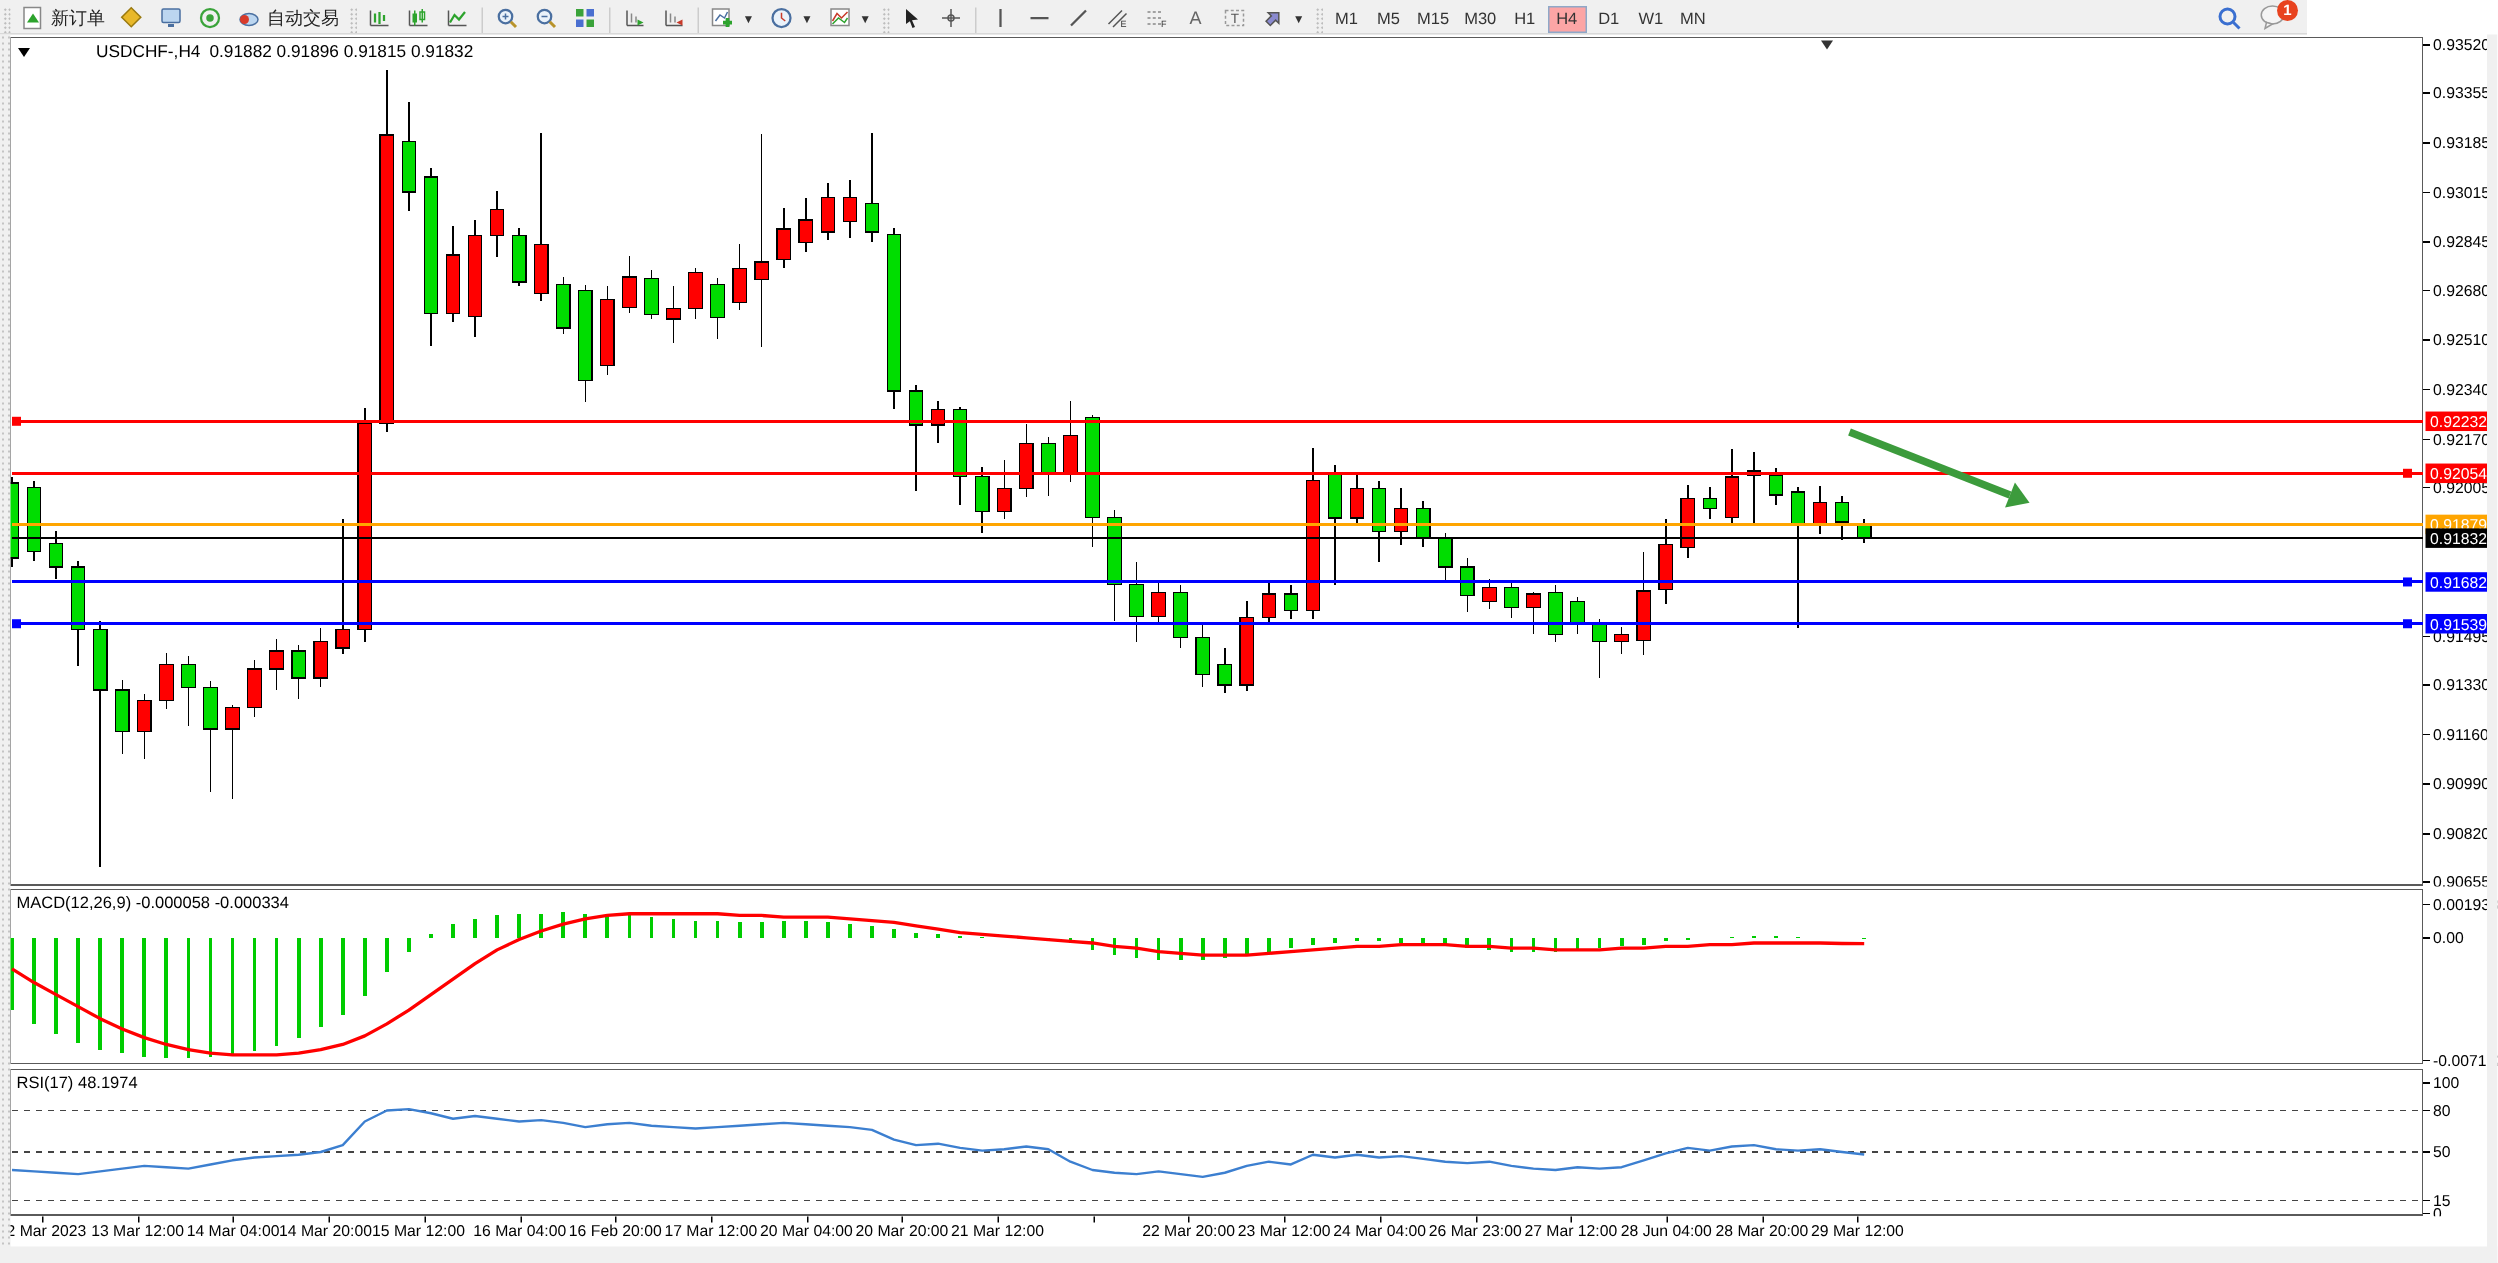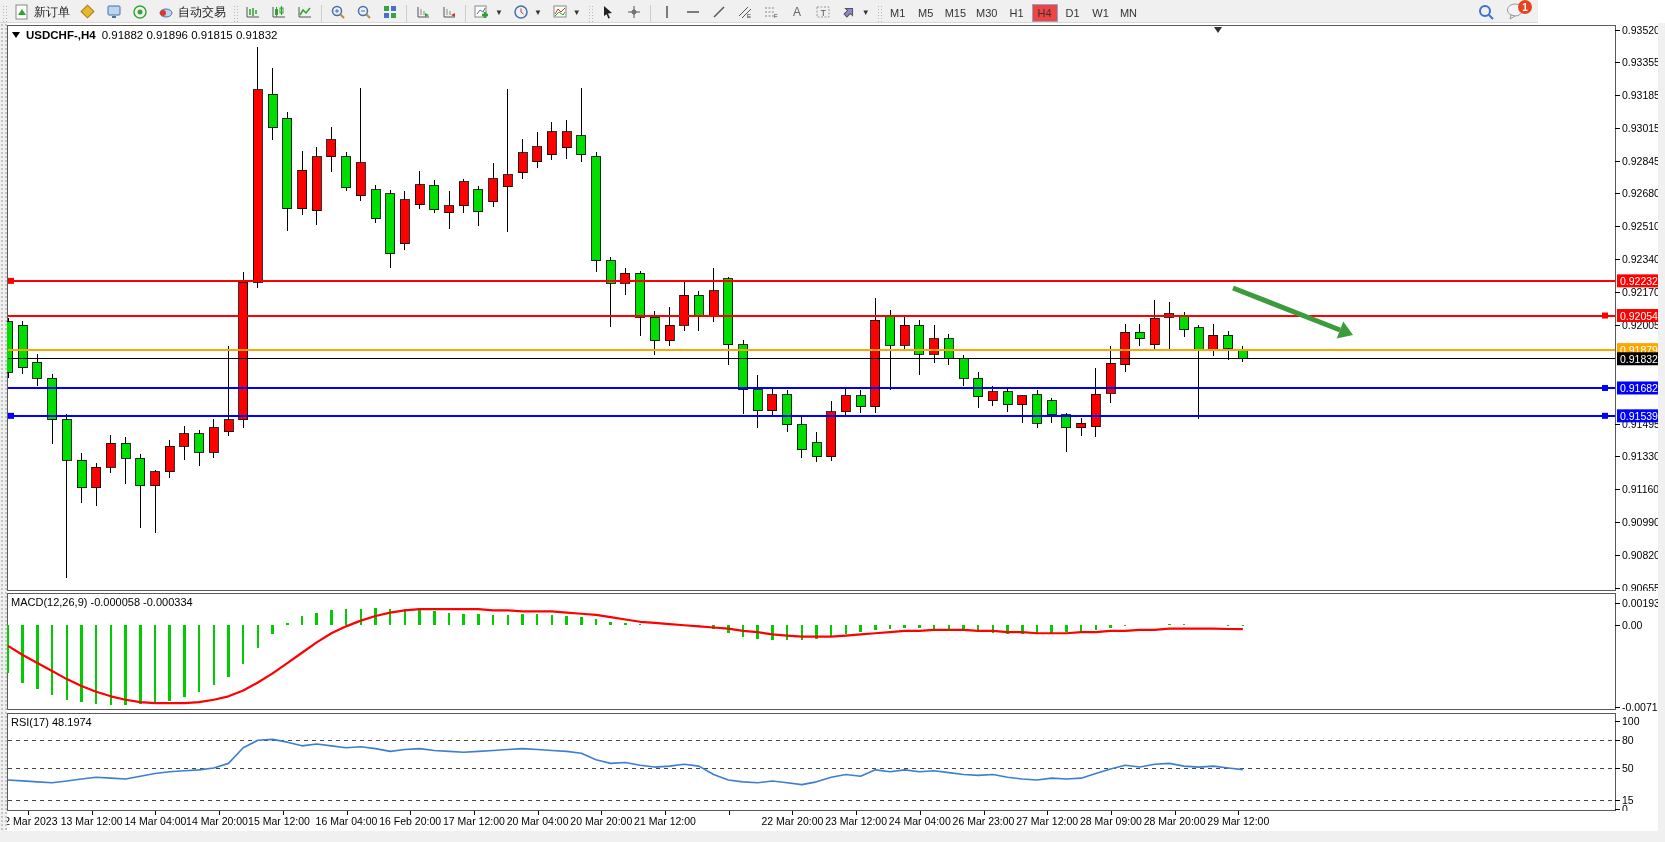--- a/index.html
+++ b/index.html
@@ -22,21 +22,21 @@
   .tbtn {
     height:20px; display:flex; align-items:center; gap:4px;
     padding:0 4px; border:1px solid transparent; border-radius:2px; cursor:default;
   }
   .tbtn svg { display:block; }
   .caret { font-size:8px; color:#333; margin-left:1px; }
   .tf {
     height:18px; min-width:26px; display:flex; align-items:center; justify-content:center;
     font-size:11px; color:#333; padding:0 3px; border:1px solid transparent; margin:0 1px;
   }
-  .tf.active { border:1px solid #8fa8c8; background:#ef4444; }
+  .tf.active { border:1px solid #8fa8c8; background:#fca5a5; }
   #toolbar-right { margin-left:auto; display:flex; align-items:center; gap:6px; padding-right:10px; }
   #notif-wrap { position:relative; width:22px; height:20px; }
   #notif-badge {
     position:absolute; right:-4px; top:-2px; min-width:14px; height:14px; border-radius:8px;
     background:#e8431f; color:#fff; font-size:10px; font-weight:bold;
     display:flex; align-items:center; justify-content:center; padding:0 3px;
   }
   
   #left-edge { position:absolute; left:0; top:23px; width:7px; height:819px; background:#f0f0f0;
     background-image:radial-gradient(#c4c4c4 25%, transparent 26%); background-size:4px 4px; }
@@ -310,21 +310,21 @@
             <ellipse cx="9" cy="8" rx="7.5" ry="6" fill="#f4f4f4" stroke="#999"></ellipse>
             <path d="M5 13 4 17 9 14z" fill="#f4f4f4" stroke="#999"></path>
           </svg></span>
       <span id="notif-badge">1</span>
     </div>
   </div>
 </div>
 
 <div id="chart-title">
   <span id="oct-triangle"></span>
-  <span style="font-weight:bold;">USDCHF-,H4</span>
+  <span style="font-weight:normal;margin-left:38px;">USDCHF-,H4</span>
   <span>0.91882 0.91896 0.91815 0.91832</span>
 </div>
 
 <svg id="main-chart" class="panel-svg" style="top:24px" width="1665" height="567">
     <rect x="7" y="1" width="1608" height="565" fill="#ffffff" stroke="#5a5a5a" stroke-width="1" shape-rendering="crispEdges"></rect>
     <line x1="1615" y1="6" x2="1620" y2="6" stroke="#000" shape-rendering="crispEdges"></line>
     <text x="1622" y="9.5" font-size="10.5" fill="#000">0.93520</text>
     <line x1="1615" y1="38.13612565445097" x2="1620" y2="38.13612565445097" stroke="#000" shape-rendering="crispEdges"></line>
     <text x="1622" y="41.63612565445097" font-size="10.5" fill="#000">0.93355</text>
     <line x1="1615" y1="71.24607329843063" x2="1620" y2="71.24607329843063" stroke="#000" shape-rendering="crispEdges"></line>
@@ -701,21 +701,21 @@
     <div class="date-label" style="left: 792.4px;">22 Mar 20:00</div>
     <div style="position: absolute; left: 792.4px; top: 0px; width: 1px; height: 4px; background: rgb(0, 0, 0);"></div>
     <div class="date-label" style="left: 856.1px;">23 Mar 12:00</div>
     <div style="position: absolute; left: 856.1px; top: 0px; width: 1px; height: 4px; background: rgb(0, 0, 0);"></div>
     <div class="date-label" style="left: 919.8px;">24 Mar 04:00</div>
     <div style="position: absolute; left: 919.8px; top: 0px; width: 1px; height: 4px; background: rgb(0, 0, 0);"></div>
     <div class="date-label" style="left: 983.5px;">26 Mar 23:00</div>
     <div style="position: absolute; left: 983.5px; top: 0px; width: 1px; height: 4px; background: rgb(0, 0, 0);"></div>
     <div class="date-label" style="left: 1047.2px;">27 Mar 12:00</div>
     <div style="position: absolute; left: 1047.2px; top: 0px; width: 1px; height: 4px; background: rgb(0, 0, 0);"></div>
-    <div class="date-label" style="left: 1110.9px;">28 Mar 09:00</div>
+    <div class="date-label" style="left: 1110.9px;">28 Jun 04:00</div>
     <div style="position: absolute; left: 1110.9px; top: 0px; width: 1px; height: 4px; background: rgb(0, 0, 0);"></div>
     <div class="date-label" style="left: 1174.6px;">28 Mar 20:00</div>
     <div style="position: absolute; left: 1174.6px; top: 0px; width: 1px; height: 4px; background: rgb(0, 0, 0);"></div>
     <div class="date-label" style="left: 1238.3px;">29 Mar 12:00</div>
     <div style="position: absolute; left: 1238.3px; top: 0px; width: 1px; height: 4px; background: rgb(0, 0, 0);"></div>
   </div>
 
 <div id="left-edge"></div>
 <div id="right-edge"></div>
 <div id="bottom-edge"></div>

